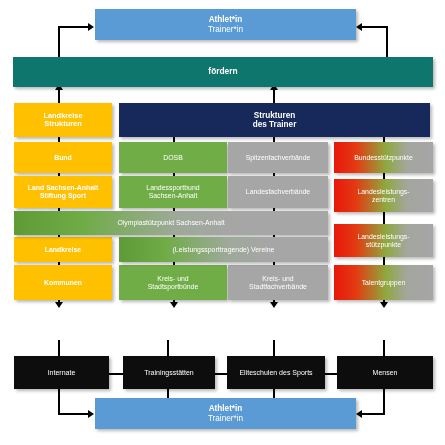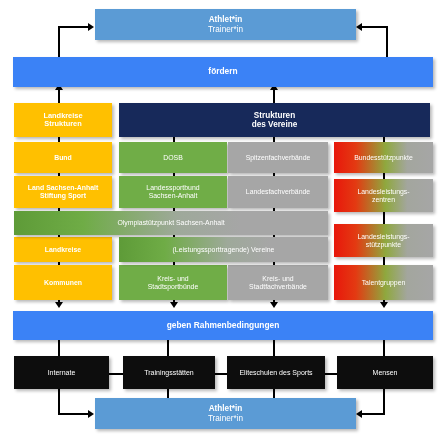--- a/index.html
+++ b/index.html
@@ -7,21 +7,21 @@
        font-family:"Liberation Sans","DejaVu Sans",sans-serif;}
   #stage{position:relative;width:445px;height:445px;background:#fff;}
 
   .box{position:absolute;box-sizing:border-box;display:flex;align-items:center;
        justify-content:center;text-align:center;color:#ffffff;line-height:1.12;
        box-shadow:2px 2px 3px rgba(0,0,0,0.28);}
   .box span{display:block;padding:0 3px;}
 
   .blue{background:#5B9BD5;font-size:8.2px;}
   .blue .l1{font-weight:bold;}
-  .black{background:#3b82f6;font-weight:bold;font-size:8.4px;}
+  .black{background:#0f766e;font-weight:bold;font-size:8.4px;}
   .blackbar{background:#0D0D0D;font-size:7px;font-weight:normal;}
   .navy{background:#17295A;font-weight:bold;font-size:8.2px;}
   .yellow{background:#FFC000;font-size:6.9px;font-weight:bold;}
   .yellowhdr{background:#FFC000;font-size:7.4px;font-weight:bold;}
   .green{background:#70AD47;font-size:6.9px;}
   .gray{background:#A6A6A6;font-size:6.9px;}
   .greengray{background:linear-gradient(90deg,#5E9B38 0%,#6FAC46 22%,#9EA99A 52%,#A6A6A6 72%,#A6A6A6 100%);font-size:6.9px;}
   .redgreengray{background:linear-gradient(90deg,#E8170B 0%,#E33A12 22%,#8FA83E 52%,#A3A69E 74%,#A6A6A6 100%);font-size:6.9px;}
 
   
@@ -98,21 +98,21 @@
 
   <div class="box yellowhdr" style="left:14px;top:103px;width:98px;height:34px;">
     <span>
       <span>Landkreise</span>
       <span>Strukturen</span>
     </span>
   </div>
   <div class="box navy" style="left:119px;top:103px;width:311px;height:34px;">
     <span>
       <span>Strukturen</span>
-      <span>des Vereine</span>
+      <span>des Trainer</span>
     </span>
   </div>
 
   <div class="box yellow" style="left:14px;top:142px;width:98px;height:31px;">
     <span>
       <span>Bund</span>
       <span></span>
     </span>
   </div>
   <div class="box yellow" style="left:14px;top:176px;width:98px;height:32px;">
@@ -201,23 +201,20 @@
       <span>stützpunkte</span>
     </span>
   </div>
   <div class="box redgreengray" style="left:334px;top:265px;width:99px;height:35px;">
     <span>
       <span>Talentgruppen</span>
       <span></span>
     </span>
   </div>
 
-  <div class="box black" style="left:13px;top:311px;width:420px;height:29px;">
-    <span>geben Rahmenbedingungen</span>
-  </div>
 
   <div class="box blackbar" style="left:14px;top:356px;width:95px;height:33px;">
     <span>Internate</span>
   </div>
   <div class="box blackbar" style="left:123px;top:356px;width:92px;height:33px;">
     <span>Trainingsstätten</span>
   </div>
   <div class="box blackbar" style="left:227px;top:356px;width:98px;height:33px;">
     <span>Eliteschulen des Sports</span>
   </div>

